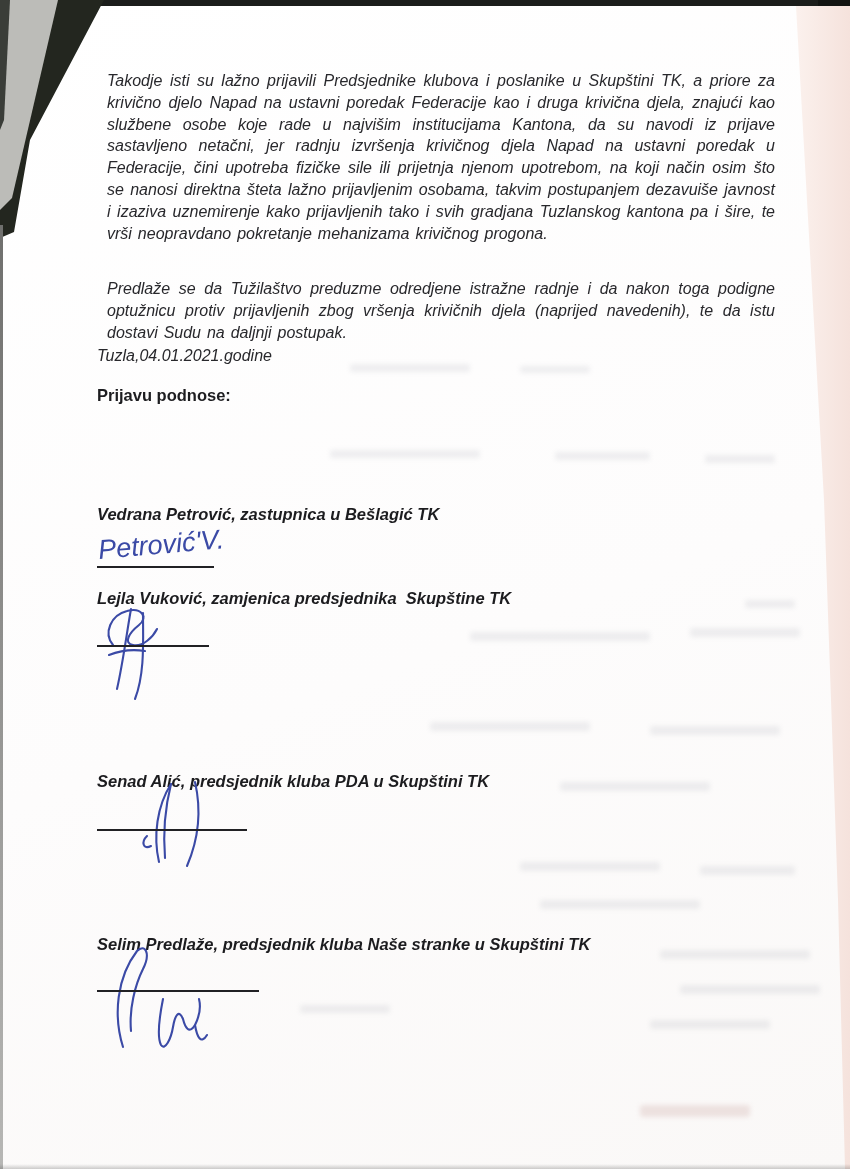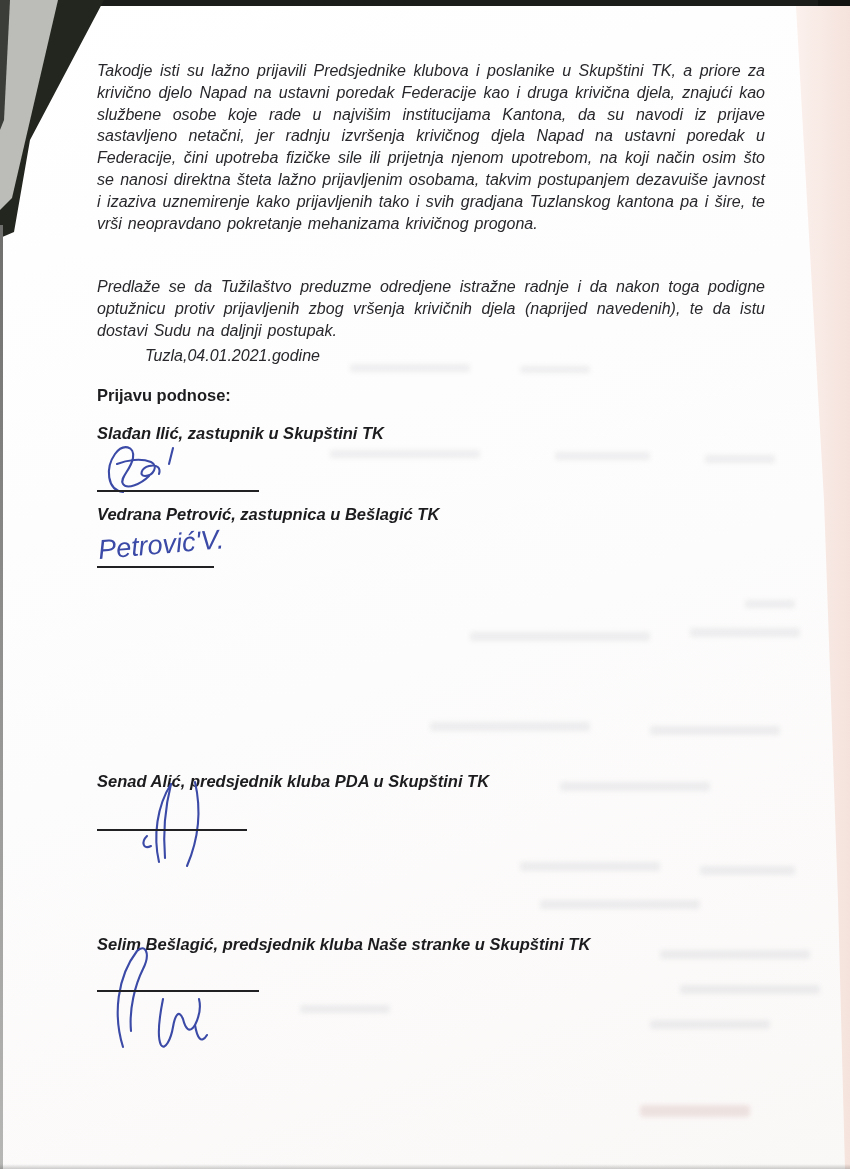--- a/index.html
+++ b/index.html
@@ -20,25 +20,25 @@
     background:linear-gradient(180deg,#6f6f6d,#9b9b99 60%,#b7b7b5); }
   .edge-bottom { position:absolute; left:0; bottom:0; width:850px; height:5px;
     background:linear-gradient(180deg,rgba(0,0,0,0),rgba(60,60,60,0.25)); }
   .corner-svg, .pink-svg { position:absolute; pointer-events:none; }
   .corner-svg { top:0; left:0; }
   .pink-svg { top:0; left:790px; }
   
   .body-text {
     position:absolute; left:97px; width:668px;
     font-style:italic; font-size:16px; line-height:21.8px;
-    color:#28282c; text-align:justify; word-spacing:1.5px; margin:0;
+    color:#28282c; text-align:justify; word-spacing:1.5px; margin:10px;
   }
   .dateline {
     position:absolute; left:97px; top:347px;
-    font-style:italic; font-size:16px; color:#28282c;margin-left:48px;
+    font-style:italic; font-size:16px; color:#28282c;
   }
   .heading {
     position:absolute; left:97px; top:386px;
     font-weight:bold; font-size:16.5px; color:#1d1d20;
   }
   .sig-block { position:absolute; left:97px; width:700px; }
   .sig-label {
     font-style:italic; font-weight:bold; font-size:16.5px;
     color:#1c1c1f; white-space:pre;
   }
@@ -89,60 +89,61 @@
   <div class="smudge" style="left:700px;top:866px;width:95px;height:9px"></div>
   <div class="smudge" style="left:540px;top:900px;width:160px;height:9px"></div>
   <div class="smudge" style="left:660px;top:950px;width:150px;height:9px"></div>
   <div class="smudge" style="left:680px;top:985px;width:140px;height:9px"></div>
   <div class="smudge" style="left:650px;top:1020px;width:120px;height:9px"></div>
   <div class="smudge" style="left:300px;top:1005px;width:90px;height:8px"></div>
   <div class="smudge pink" style="left:640px;top:1105px;width:110px;height:12px"></div>
 
   <p class="body-text" style="top:60px">Takodje isti su lažno prijavili Predsjednike klubova i poslanike u Skupštini TK, a priore za krivično djelo Napad na ustavni poredak Federacije kao i druga krivična djela, znajući kao službene osobe koje rade u najvišim institucijama Kantona, da su navodi iz prijave sastavljeno netačni, jer radnju izvršenja krivičnog djela Napad na ustavni poredak u Federacije, čini upotreba fizičke sile ili prijetnja njenom upotrebom, na koji način osim što se nanosi direktna šteta lažno prijavljenim osobama, takvim postupanjem dezavuiše javnost i izaziva uznemirenje kako prijavljenih tako i svih gradjana Tuzlanskog kantona pa i šire, te vrši neopravdano pokretanje mehanizama krivičnog progona.</p>
 
-  <p class="body-text" style="top:276px">Predlaže se da Tužilaštvo preduzme odredjene istražne radnje i da nakon toga podigne optužnicu protiv prijavljenih zbog vršenja krivičnih djela (naprijed navedenih), te da istu dostavi Sudu na daljnji postupak.</p>
+  <p class="body-text" style="top:268px">Predlaže se da Tužilaštvo preduzme odredjene istražne radnje i da nakon toga podigne optužnicu protiv prijavljenih zbog vršenja krivičnih djela (naprijed navedenih), te da istu dostavi Sudu na daljnji postupak.</p>
 
   <div class="dateline">Tuzla,04.01.2021.godine</div>
 
   <div class="heading">Prijavu podnose:</div>
 
-  <div class="sig-block" style="top:424px">
-    <div class="sig-label">Slađan Ilić, zastupnik u Skupštini TK</div>
-    <svg class="sig-svg" style="left:0;top:14px" width="120" height="60" viewBox="0 0 120 60">
-      <path d="M 26 54 C 10 52 8 30 18 16 C 26 5 38 8 36 20 C 34 32 22 40 26 46 C 30 52 44 46 52 38"></path>
-      <path d="M 20 26 C 30 22 44 20 54 24 C 62 28 56 38 48 38 C 42 38 44 30 52 28 C 60 26 64 30 62 36"></path>
-      <path d="M 76 10 L 72 26"></path>
-    </svg>
-    <div class="underline" style="left:0;top:66px;width:162px"></div>
-  </div>
 
   <div class="sig-block" style="top:505px">
     <div class="sig-label">Vedrana Petrović, zastupnica u Bešlagić TK</div>
     <svg class="sig-svg" style="left:0;top:22px" width="170" height="48" viewBox="0 0 170 48">
       <text x="2" y="32" font-size="27" transform="rotate(-5 2 32)">Petrović'V.</text>
     </svg>
     <div class="underline" style="left:0;top:61px;width:117px"></div>
   </div>
 
+  <div class="sig-block" style="top:589px">
+    <div class="sig-label">Lejla Vuković, zamjenica predsjednika  Skupštine TK</div>
+    <svg class="sig-svg" style="left:0;top:8px" width="140" height="110" viewBox="0 0 140 110">
+      <path d="M 16 48 C 6 36 14 18 30 14 C 44 10 52 20 42 28 C 32 36 26 46 36 48 C 46 50 56 40 60 32"></path>
+      <path d="M 34 12 C 30 34 26 66 20 92"></path>
+      <path d="M 46 16 C 46 44 48 76 38 102"></path>
+      <path d="M 12 58 C 22 54 36 52 48 54"></path>
+    </svg>
+    <div class="underline" style="left:0;top:56px;width:112px"></div>
+  </div>
 
 
   <div class="sig-block" style="top:772px">
     <div class="sig-label">Senad Alić, predsjednik kluba PDA u Skupštini TK</div>
     <svg class="sig-svg" style="left:10px;top:6px" width="140" height="92" viewBox="0 0 140 92">
       <path d="M 52 84 C 46 58 50 28 64 6"></path>
       <path d="M 64 6 C 58 30 56 56 58 80"></path>
       <path d="M 88 4 C 94 30 92 60 80 88"></path>
       <path d="M 40 58 C 34 64 36 72 44 68"></path>
     </svg>
     <div class="underline" style="left:0;top:57px;width:150px"></div>
   </div>
 
 
   <div class="sig-block" style="top:935px">
-    <div class="sig-label">Selim Bešlagić, predsjednik kluba Naše stranke u Skupštini TK</div>
+    <div class="sig-label">Selim Predlaže, predsjednik kluba Naše stranke u Skupštini TK</div>
     <svg class="sig-svg" style="left:0;top:8px" width="180" height="110" viewBox="0 0 180 110">
       <path d="M 26 104 C 16 72 20 34 40 8 C 48 0 54 10 46 26 C 38 42 32 66 34 88"></path>
       <path d="M 66 56 C 62 76 60 94 64 102 C 68 108 74 96 76 84 C 78 72 82 66 86 76 C 88 84 92 92 98 82 C 102 74 104 64 102 56"></path>
       <path d="M 98 82 C 100 94 104 102 110 92"></path>
     </svg>
     <div class="underline" style="left:0;top:55px;width:162px"></div>
   </div>
 
 </div>
 

